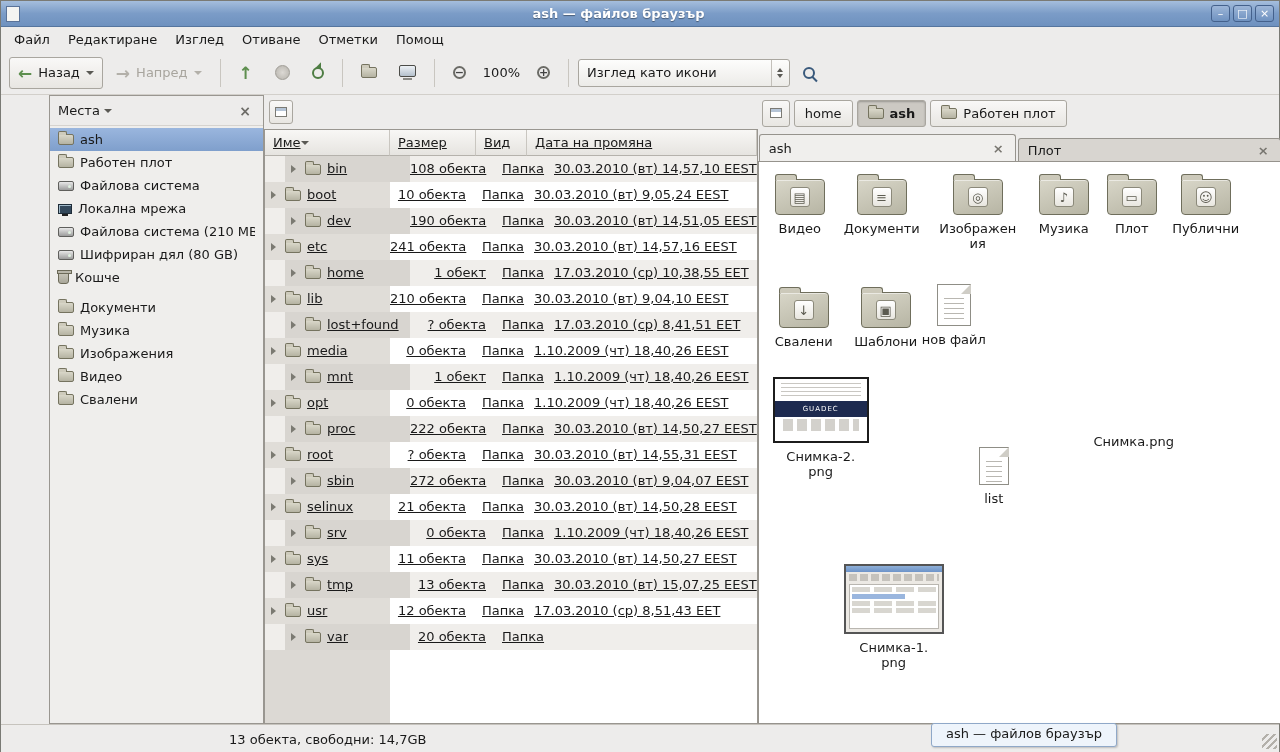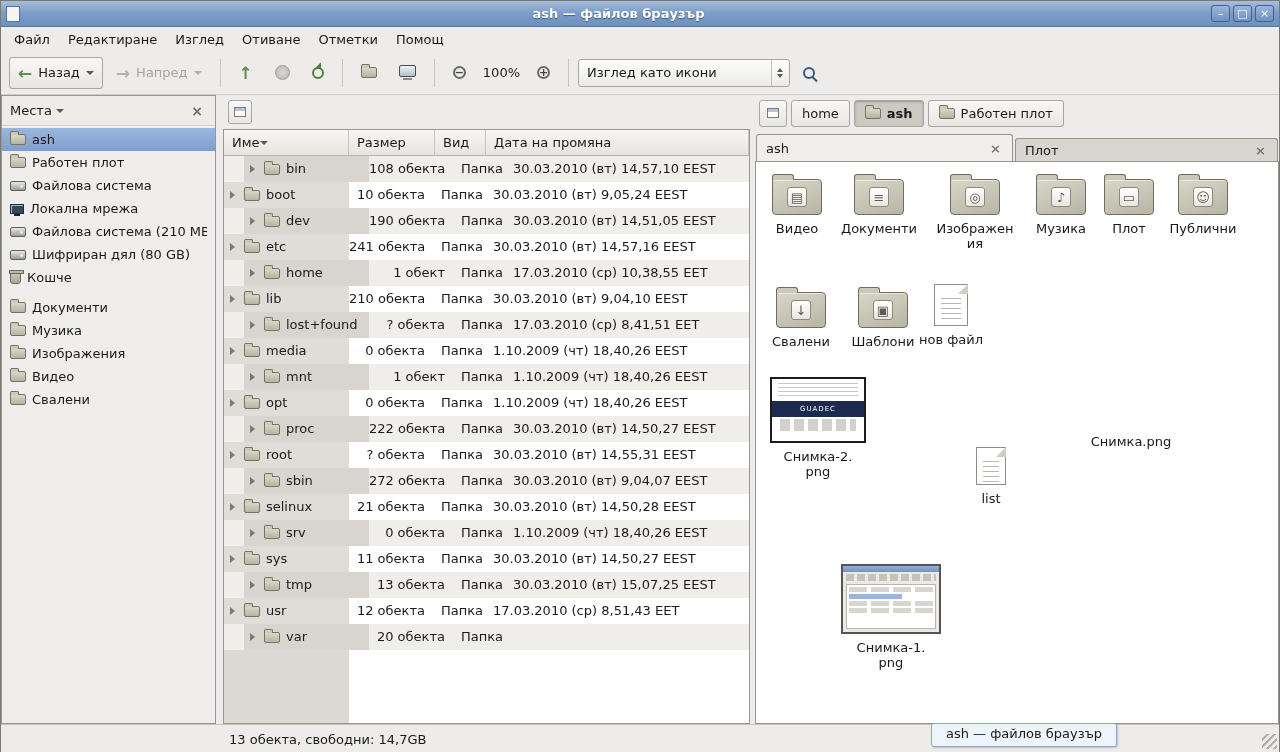--- a/index.html
+++ b/index.html
@@ -49,40 +49,40 @@
   .drive-icon { width:16px; height:10px; background:linear-gradient(#e8e8e8,#9c9c9c); border:1px solid #5f5f5c; border-radius:2px; position:relative; flex:none; }
   .drive-icon::after { content:""; position:absolute; right:2px; top:3px; width:3px; height:3px; background:#dff0df; border-radius:50%; }
   .network-icon { width:14px; height:10px; background:#34495c; border:1px solid #1e2c38; box-shadow:inset 1px 1px 0 #9fb8c8; position:relative; flex:none; }
   .network-icon::after { content:""; position:absolute; left:3px; bottom:-3px; width:6px; height:2px; background:#222; }
   .trash-icon { position:relative; width:11px; height:12px; background:linear-gradient(#c9c7ba,#a9a79a); border:1px solid #6c6a58; border-radius:1px 1px 3px 3px; flex:none; }
   .trash-icon::before { content:""; position:absolute; top:-3px; left:-2px; width:13px; height:2px; background:#b9b7aa; border:1px solid #6c6a58; }
   .pane-icon { position:relative; width:12px; height:10px; background:#fff; border:1px solid #7b7a74; }
   .pane-icon::before { content:""; position:absolute; left:0; top:0; width:100%; height:3px; background:#b5c4d6; }
 
   
-  .main { display:flex; height:629px; }
+  .main { display:flex; height:629px;margin-left:48px; }
   .splitter { background:#edeceb; }
   .split1 { width:7px; } .split2 { width:5px; }
 
   
   .sidebar { width:215px; background:#efeeec; border:1px solid #999690; display:flex; flex-direction:column; }
   .side-header { height:30px; display:flex; align-items:center; padding:0 8px; gap:4px; background:#edeceb; border-bottom:1px solid #d6d3cf; }
   .side-header .sp { flex:1; }
   .side-close { color:#6e6d68; font-size:14px; font-weight:bold; padding:0 4px; }
   .side-list { flex:1; overflow:hidden; padding-top:2px; }
   .side-item { height:23px; display:flex; align-items:center; gap:6px; padding:0 8px; }
   .side-item.selected { background:linear-gradient(#9ab6de,#7f9fcc); }
   .side-sep { height:7px; }
   .slabel { white-space:nowrap; overflow:hidden; }
 
   
   .treepane { width:528px; display:flex; flex-direction:column; }
   .tree-topbar { height:34px; display:flex; align-items:center; padding:0 5px; }
   .mini-btn { width:24px; height:24px; border:1px solid #a9a69f; border-radius:3px; background:linear-gradient(#f9f8f7,#e8e6e2); display:flex; align-items:center; justify-content:center; }
-  .listbox { position:relative; flex:1; background:#fff; border:1px solid #999690; overflow:hidden; }
+  .listbox { position:relative; flex:1; background:#fff; border:1px solid #999690; overflow:hidden;text-decoration:underline; }
   .name-band { position:absolute; left:0; top:26px; bottom:0; width:125px; background:#dcd9d4; }
   .tree-header { position:relative; display:grid; grid-template-columns:125px 86px 51px auto; height:26px; z-index:2; }
   .th { display:flex; align-items:center; padding:0 8px; background:linear-gradient(#f8f7f5,#e6e4e0); border-right:1px solid #c9c6c0; border-bottom:1px solid #b5b2ac; white-space:nowrap; overflow:hidden; }
   .tree-rows { position:relative; z-index:1; }
   .trow { display:grid; grid-template-columns:125px 86px 51px auto; height:26px; line-height:26px; }
   .trow.odd { background:#f0eeeb;padding-left:20px; }
   .trow.even { background:#ffffff; }
   .trow.odd .c-name { background:#d8d5d0; }
   .trow.even .c-name { background:#e0ddd8; }
   .c-name { display:flex; align-items:center; overflow:hidden; white-space:nowrap; }

